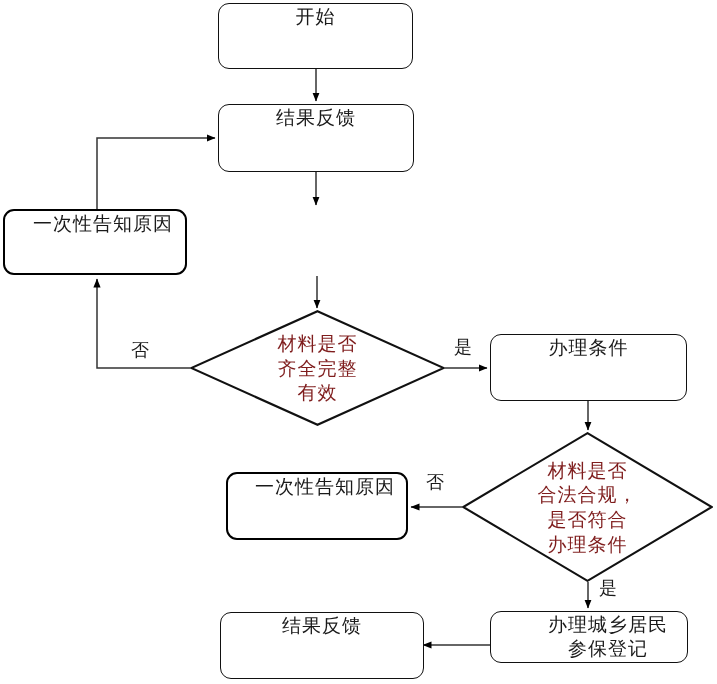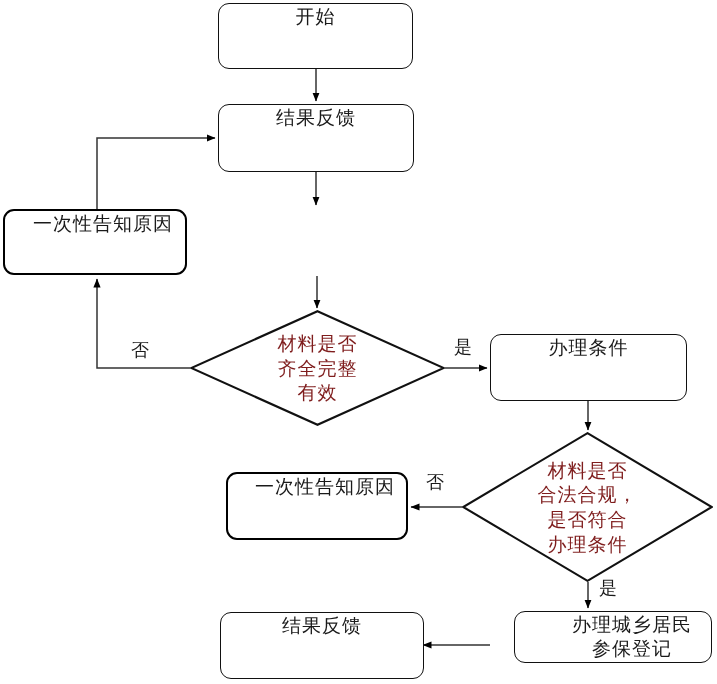--- a/index.html
+++ b/index.html
@@ -148,21 +148,21 @@
     <div class="diamond-label">材料是否
 合法合规，
 是否符合
 办理条件</div>
   </div>
 
   <div class="node proc-bold" style="left:226px; top:472px; width:182px; height:68px;">
     <span class="multiline">一次性告知原因</span>
   </div>
 
-  <div class="node proc" style="left:514px; top:611px; width:198px; height:52px;padding-left:38px;">
+  <div class="node proc" style="left:490px; top:611px; width:198px; height:52px;padding-left:38px;">
     <span class="multiline">办理城乡居民
 参保登记</span>
   </div>
 
   <div class="node proc" style="left:220px; top:612px; width:204px; height:67px;">
     <span class="multiline">结果反馈</span>
   </div>
 
   <div class="edge-label" style="left:131px; top:338px;">否</div>
   <div class="edge-label" style="left:454px; top:335px;">是</div>

